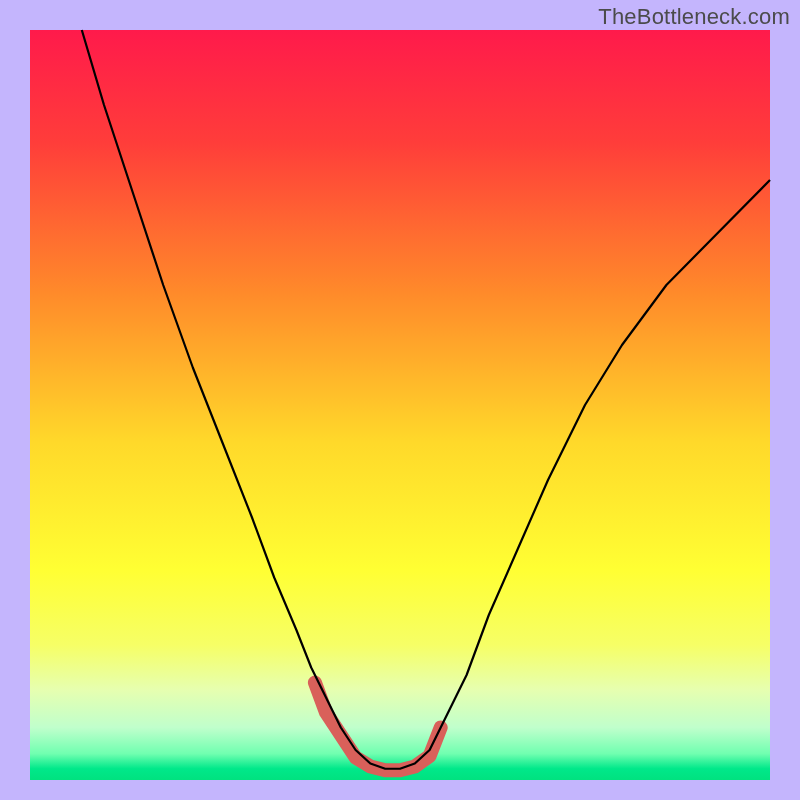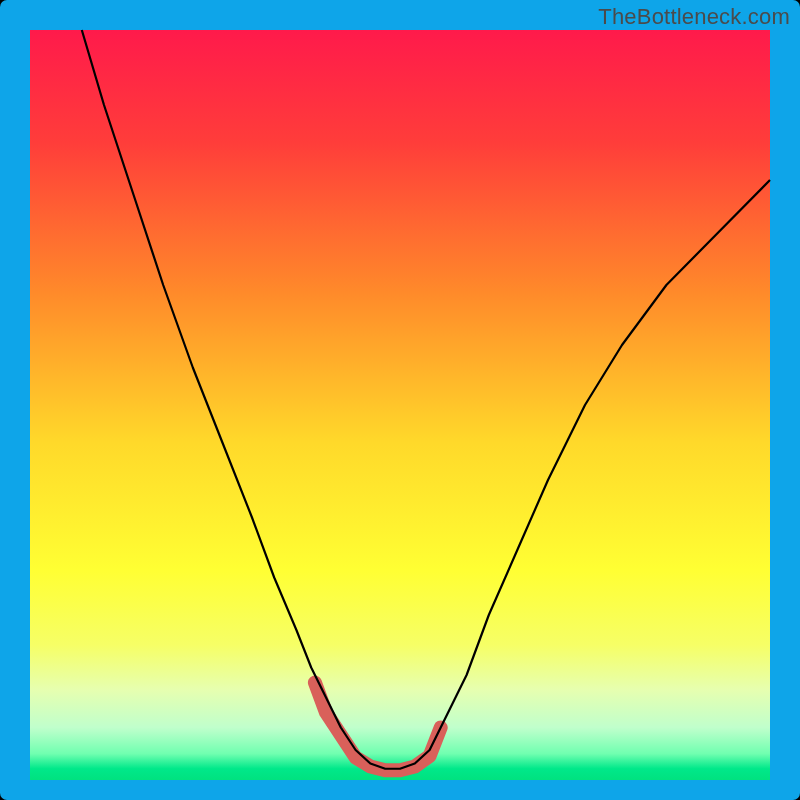--- a/index.html
+++ b/index.html
@@ -7,22 +7,21 @@
     padding: 0;
     width: 800px;
     height: 800px;
     background: #000;
     overflow: hidden;
     font-family: Arial, Helvetica, sans-serif;
   }
   .frame {
     position: absolute;
     inset: 0;
-    background: #0ea5e9;
-    border-radius: 7px;
+    background: #c4b5fd;
   }
   .watermark {
     position: absolute;
     top: 4px;
     right: 10px;
     color: #4b4b4b;
     font-size: 22px;
     font-weight: 500;
     letter-spacing: 0.2px;
     z-index: 10;

